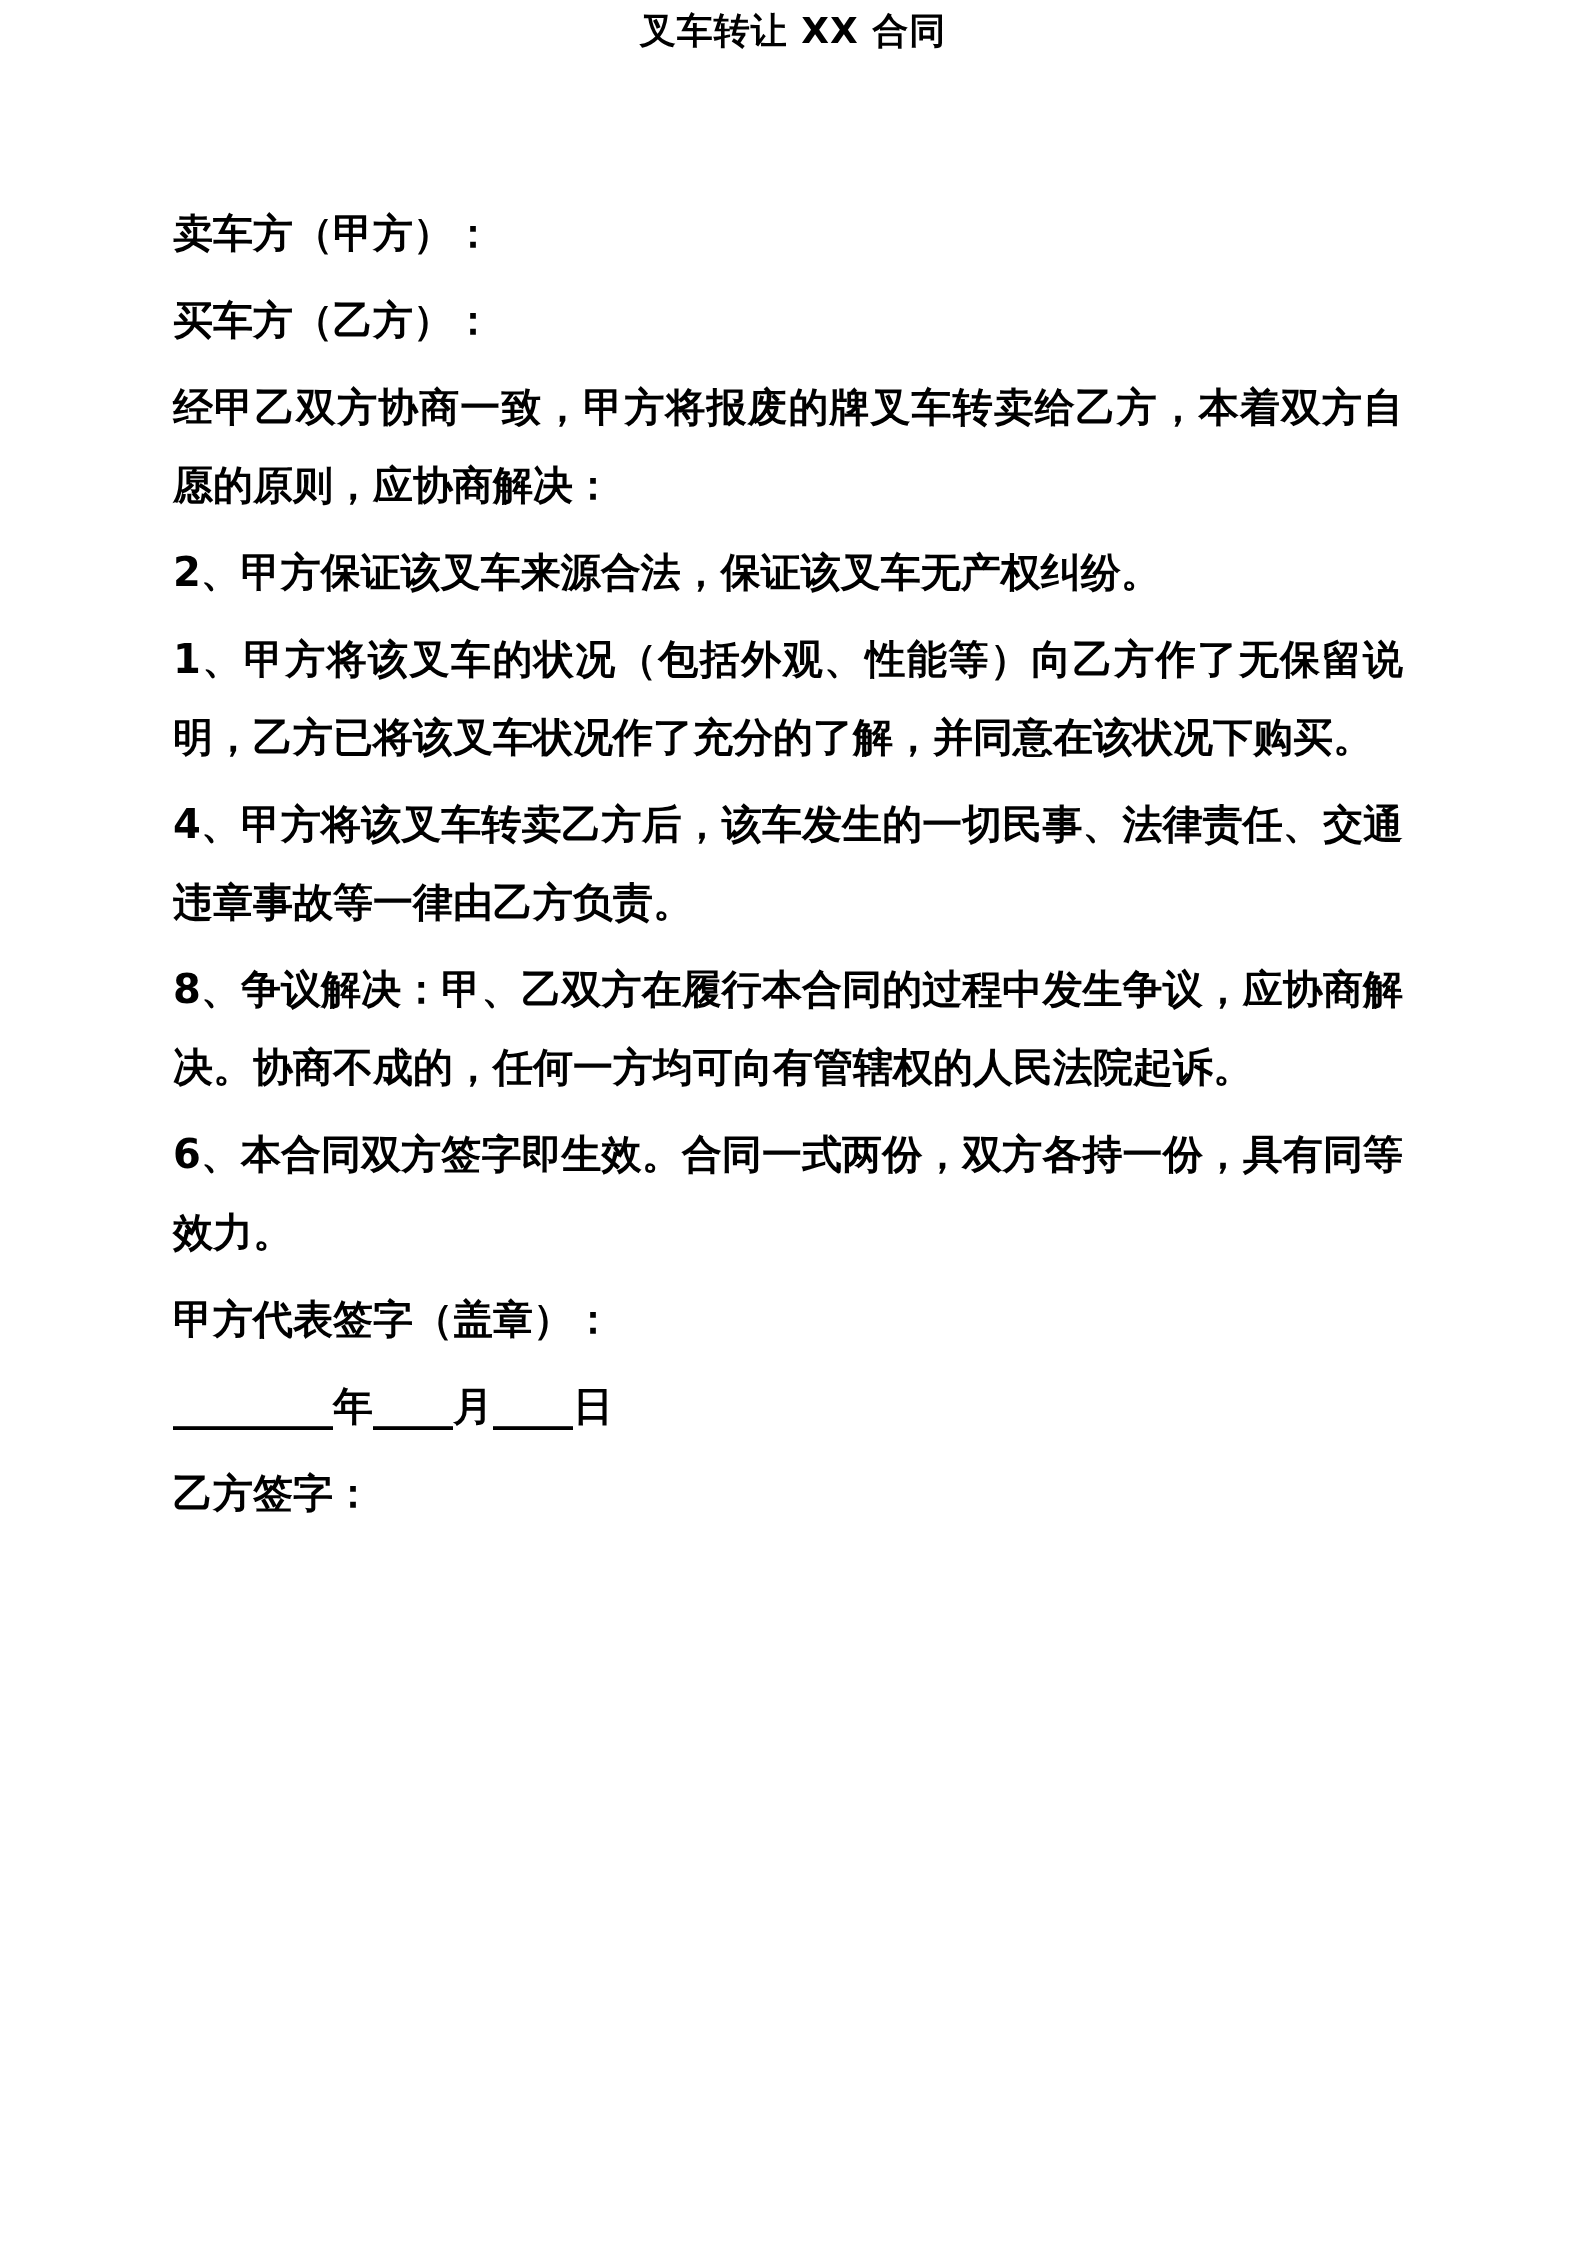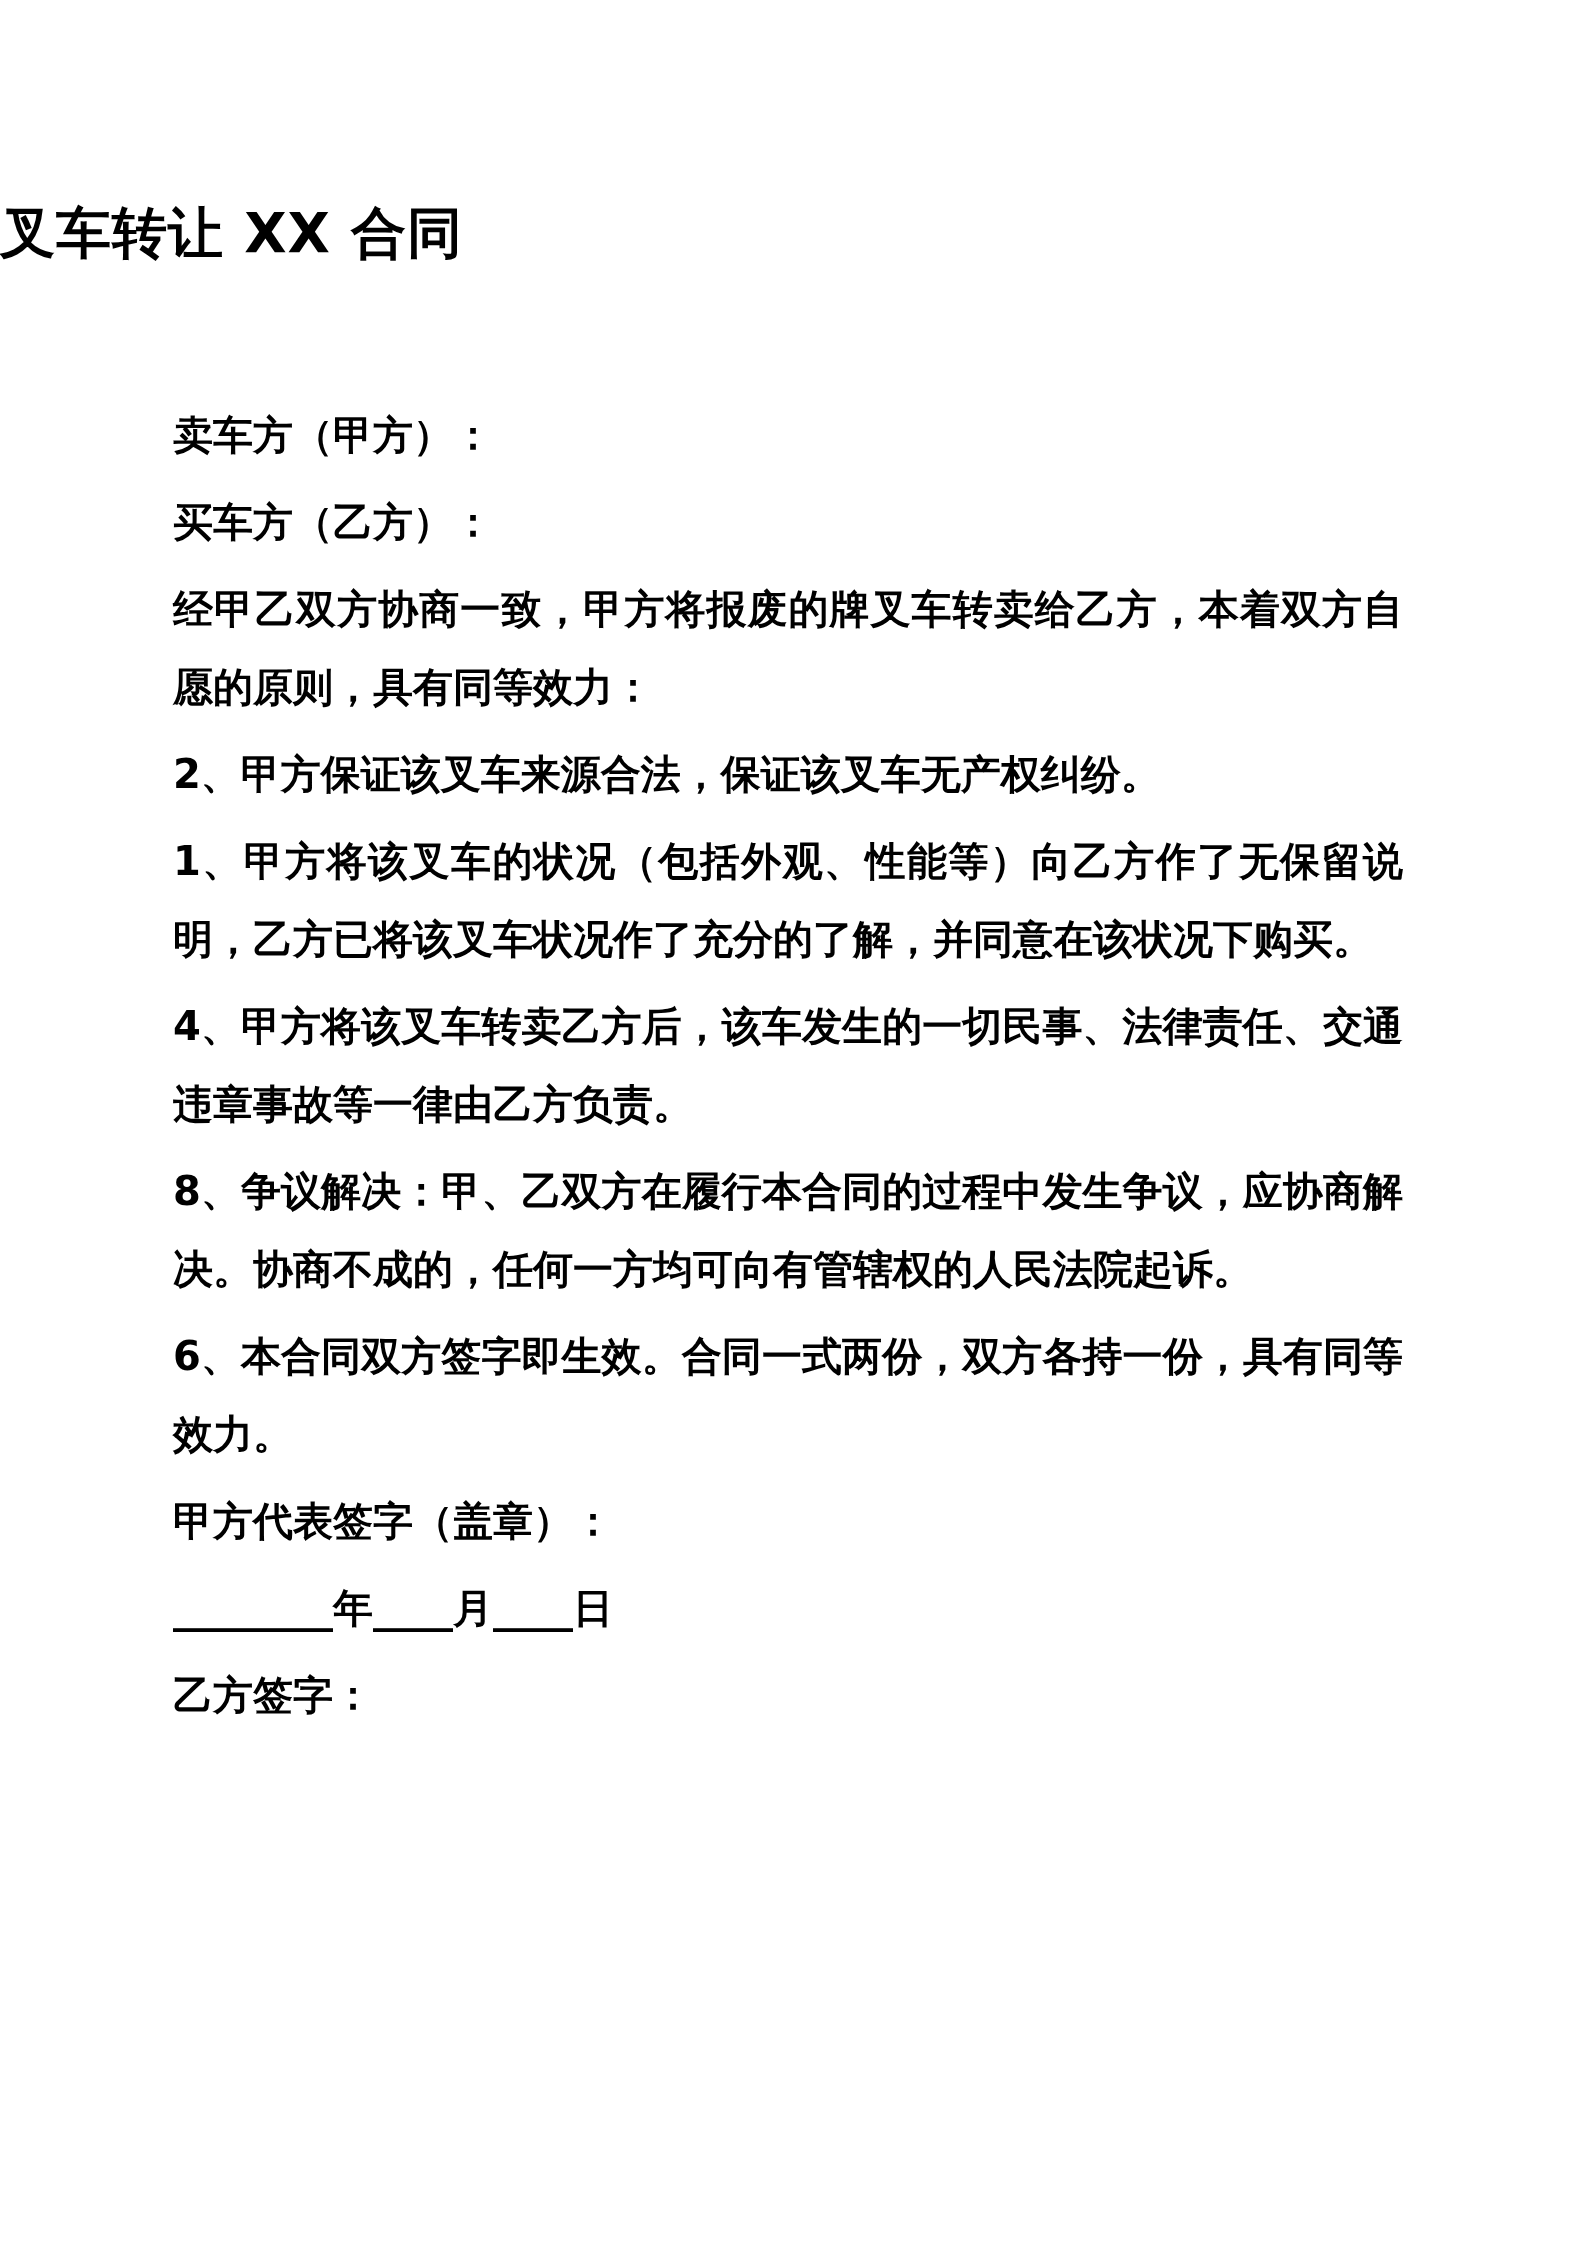--- a/index.html
+++ b/index.html
@@ -13,23 +13,22 @@
     height: 2244px;
     background: #ffffff;
     color: #000000;
     font-family: "DejaVu Sans", "Liberation Sans", sans-serif;
     font-weight: bold;
     overflow: hidden;
     box-sizing: border-box;
   }
   .doc-title {
     margin: 0;
-    padding-top: 202px;
-    text-align: left;
-    font-size: 55px;
+    text-align: center;
+    font-size: 36px;
     line-height: 62px;
     font-weight: bold;
     letter-spacing: 1px;
   }
   .doc-content {
     margin: 132px 119px 0 173px;
     width: 1230px;
     font-size: 40px;
     line-height: 78px;
     text-align: justify;
@@ -42,21 +41,21 @@
 </style>
 </head>
 <body>
 
 <div class="page">
   <h1 class="doc-title">叉车转让 XX 合同</h1>
 
   <div class="doc-content">
     <p>卖车方（甲方）：</p>
     <p>买车方（乙方）：</p>
-    <p>经甲乙双方协商一致，甲方将报废的牌叉车转卖给乙方，本着双方自愿的原则，具有同等效力：</p>
+    <p>经甲乙双方协商一致，甲方将报废的牌叉车转卖给乙方，本着双方自愿的原则，应协商解决：</p>
     <p>2、甲方保证该叉车来源合法，保证该叉车无产权纠纷。</p>
     <p>1、甲方将该叉车的状况（包括外观、性能等）向乙方作了无保留说明，乙方已将该叉车状况作了充分的了解，并同意在该状况下购买。</p>
     <p>4、甲方将该叉车转卖乙方后，该车发生的一切民事、法律责任、交通违章事故等一律由乙方负责。</p>
     <p>8、争议解决：甲、乙双方在履行本合同的过程中发生争议，应协商解决。协商不成的，任何一方均可向有管辖权的人民法院起诉。</p>
     <p>6、本合同双方签字即生效。合同一式两份，双方各持一份，具有同等效力。</p>
     <p>甲方代表签字（盖章）：</p>
     <p>________年____月____日</p>
     <p>乙方签字：</p>
   </div>
 </div>

